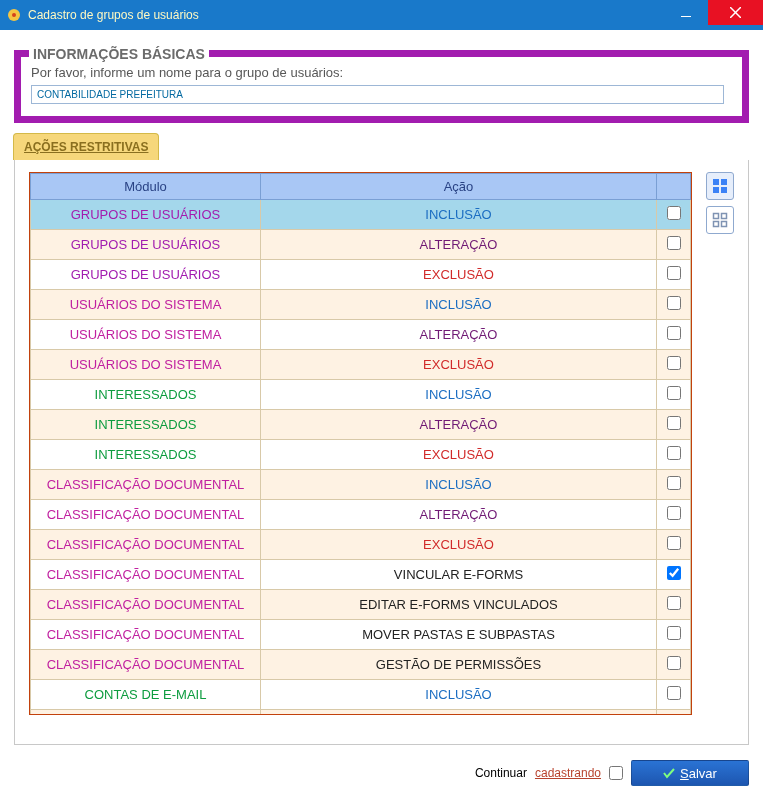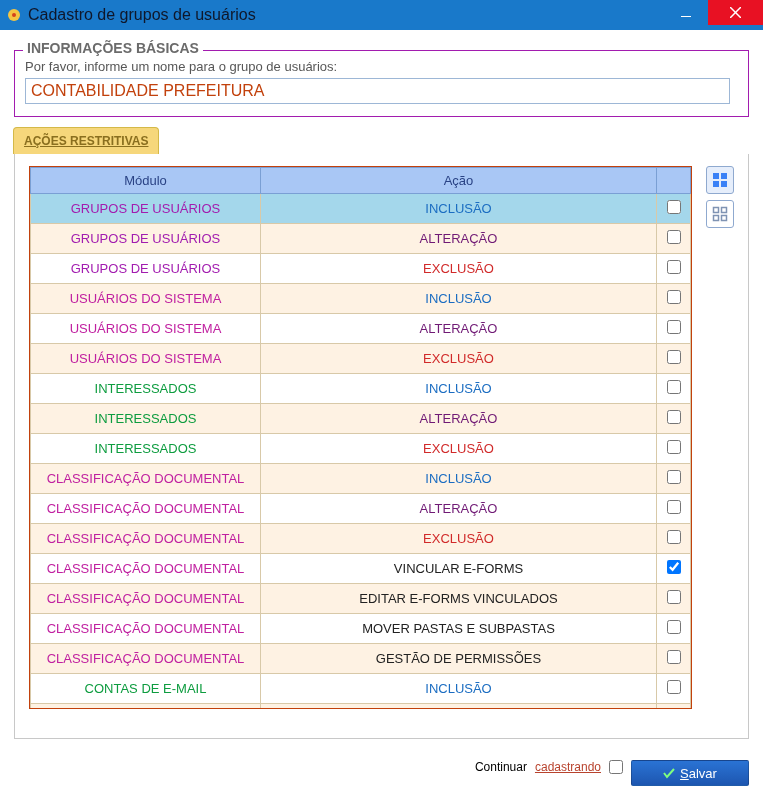--- a/index.html
+++ b/index.html
@@ -3,54 +3,54 @@
   <meta charset="utf-8">
   <style>
     * { box-sizing: border-box; margin: 0; padding: 0; font-family: "Segoe UI", Tahoma, sans-serif; }
     body { background: #fff; width: 763px; height: 800px; overflow: hidden; }
 
     .titlebar {
       height: 30px;
       background: #1979ca;
       display: flex;
       align-items: center;
-      color: #0f172a;
-      font-size: 16px;
+      color: #fef9c3;
+      font-size: 12px;
     }
     .titlebar .icon { width: 16px; height: 16px; margin: 0 6px; display: inline-block; }
     .titlebar .title { flex: 1; }
     .titlebar .btn { width: 45px; height: 25px; display: flex; align-items: center; justify-content: center; font-size: 16px; margin-top:-5px; }
     .titlebar .btn-min { background: #1979ca; }
     .titlebar .btn-close { background: #e81123; width: 55px; }
 
     .content { padding: 10px 14px 0 14px; }
 
     .fieldset {
-      border: 1px solid #a21caf;
+      border: 7px solid #a21caf;
       padding: 8px 18px 12px 10px;
       position: relative;
       margin-top: 10px;
     }
     .fieldset .legend {
       position: absolute;
       top: -11px;
       left: 8px;
       background: #fff;
       padding: 0 4px;
       color: #6b6b6b;
       font-weight: bold;
       font-size: 14px;
     }
     .fieldset .label { color: #575757; font-size: 13px; margin-bottom: 4px; }
     .fieldset input[type=text] {
       width: 100%;
       border: 1px solid #9db7d6;
       padding: 3px 5px;
-      font-size: 16px;
-      color: #c2410c;
+      font-size: 10px;
+      color: #0369a1;
     }
 
     .tabs { display: flex; margin-top: 10px; }
     .tab {
       padding: 6px 10px;
       font-size: 12px;
       font-weight: bold;
       border-top-left-radius: 4px;
       border-top-right-radius: 4px;
     }
@@ -121,21 +121,21 @@
     }
     .grid-icon-btn.solid svg rect { fill: #3b82f6; }
     .grid-icon-btn.outline { background: #fff; }
     .grid-icon-btn.outline svg rect { fill: none; stroke: #7f93b3; stroke-width: 1.5; }
 
     .footer {
       position: absolute;
       bottom: 14px; right: 14px; left: 14px;
       display: flex;
       justify-content: flex-end;
-      align-items: flex-start;
+      align-items: center;
       gap: 8px;
       font-size: 12px;
     }
     .footer .link { color: #b8432e; text-decoration: underline; }
     .footer .cb { width: 14px; height: 14px; }
     .footer .btn {
       width: 118px; height: 26px;
       display: flex; align-items: center; justify-content: center;
       color: #fff; font-size: 13px;
       border: 1px solid rgba(0,0,0,.2);

